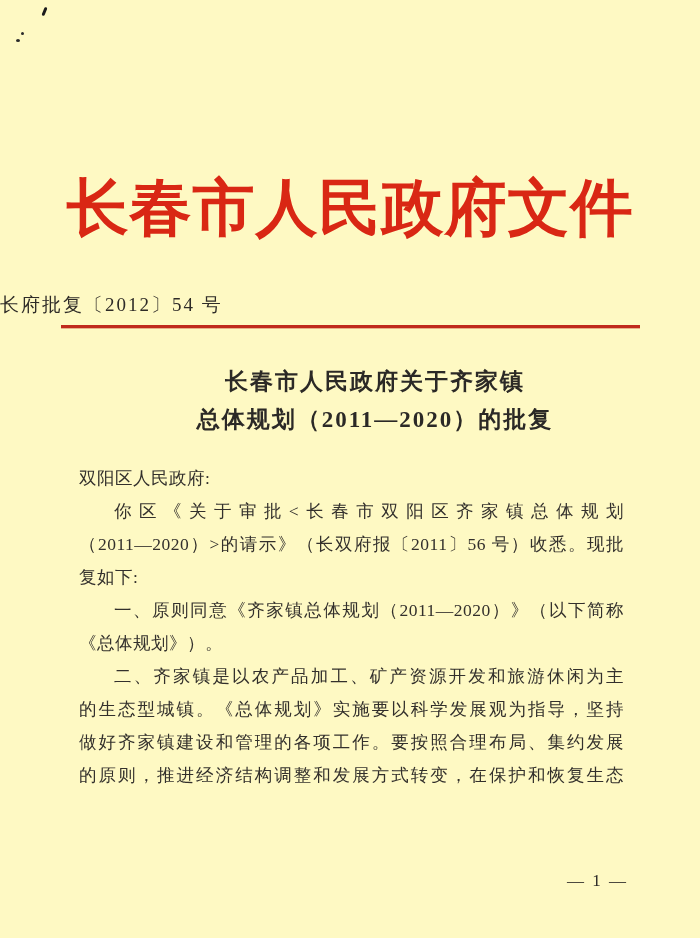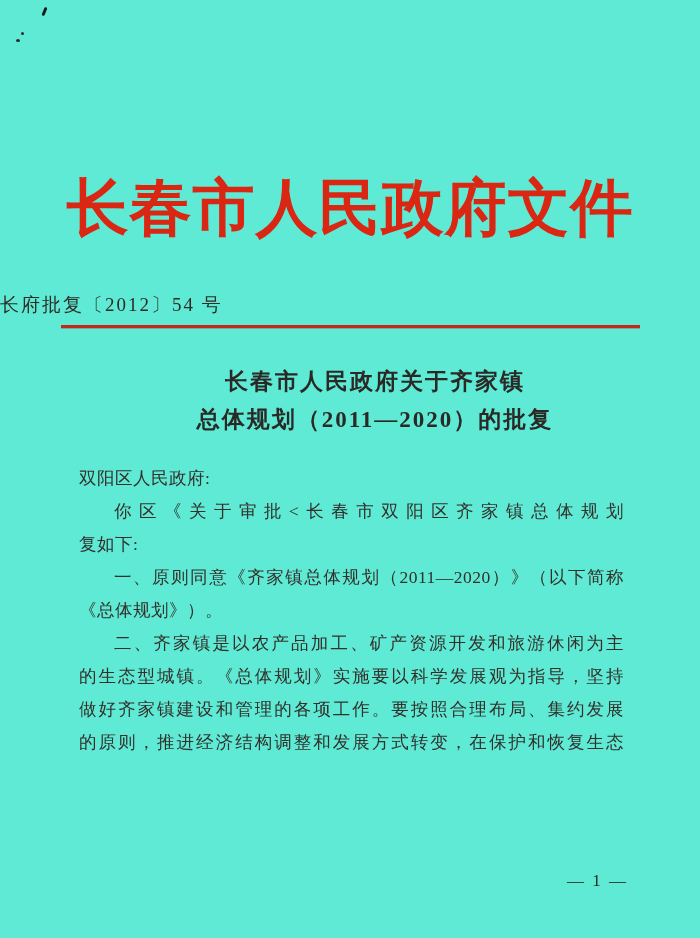--- a/index.html
+++ b/index.html
@@ -9,21 +9,21 @@
   }
   * { margin: 0; padding: 0; box-sizing: border-box; }
   html, body {
     background: #e8e8e8;
     font-family: "Liberation Serif", "DejaVu Serif", serif;
   }
   .page {
     position: relative;
     width: 700px;
     height: 938px;
-    background: #5eead4;
+    background: #fef9c3;
     overflow: hidden;
     margin: 0 auto;
   }
   
   .pen-mark {
     position: absolute;
     background: #1c1c1c;
     border-radius: 2px;
   }
   .mark-tick { left: 43px; top: 7px; width: 3px; height: 9px; transform: rotate(22deg); }
@@ -119,20 +119,21 @@
   <div class="red-rule"></div>
 
   <div class="doc-title">
     <div>长春市人民政府关于齐家镇</div>
     <div>总体规划（2011—2020）的批复</div>
   </div>
 
   <div class="body-text">
       <div class="line">双阳区人民政府:</div>
       <div class="line indent fill">你区《关于审批&lt;长春市双阳区齐家镇总体规划</div>
+      <div class="line fill">（2011—2020）&gt;的请示》（长双府报〔2011〕56 号）收悉。现批</div>
       <div class="line">复如下:</div>
       <div class="line indent fill">一、原则同意《齐家镇总体规划（2011—2020）》（以下简称</div>
       <div class="line">《总体规划》）。</div>
       <div class="line indent fill">二、齐家镇是以农产品加工、矿产资源开发和旅游休闲为主</div>
       <div class="line fill">的生态型城镇。《总体规划》实施要以科学发展观为指导，坚持</div>
       <div class="line fill">做好齐家镇建设和管理的各项工作。要按照合理布局、集约发展</div>
       <div class="line fill">的原则，推进经济结构调整和发展方式转变，在保护和恢复生态</div>
     </div>
 
   <div class="page-number">— 1 —</div>

